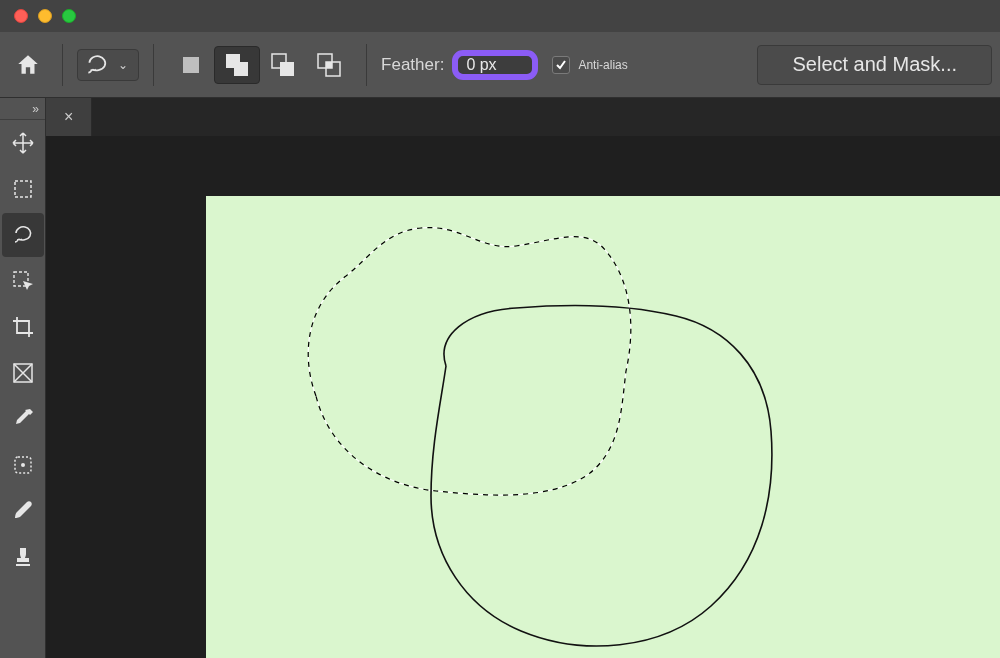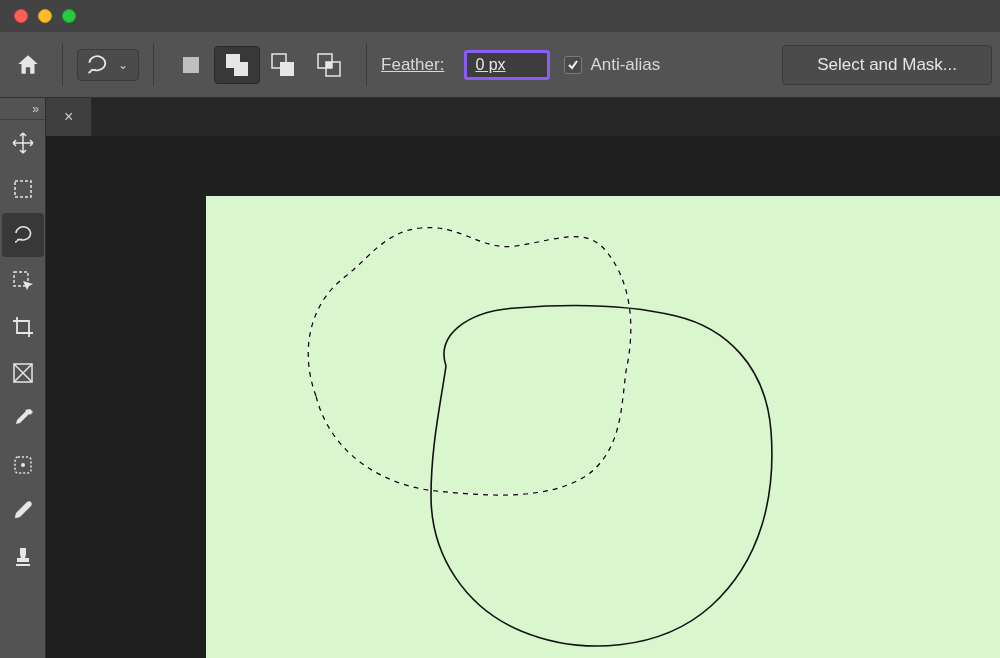--- a/index.html
+++ b/index.html
@@ -11,25 +11,25 @@
   .dot-yellow { background: #febc2e; border: 1px solid #d89c22; }
   .dot-green { background: #28c840; border: 1px solid #1aab29; }
   .optbar { height: 66px; background: #535353; display: flex; align-items: center; padding: 0 8px; gap: 14px; border-bottom: 1px solid #2f2f2f; }
   .optbtn { width: 40px; height: 38px; display:flex; align-items:center; justify-content:center; border-radius:4px; color:#e6e6e6; }
   .lasso-group { display:flex; align-items:center; gap:4px; border:1px solid #3a3a3a; border-radius:4px; padding:2px 6px; background:#4b4b4b; }
   .chev { color:#d0d0d0; font-size:12px; padding:0 4px; }
   .sep { width:1px; height:42px; background:#3a3a3a; }
   .selmode { display:flex; align-items:center; gap:0; }
   .selmode .mode { width:46px; height:38px; display:flex; align-items:center; justify-content:center; color:#e6e6e6; border-radius:4px; }
   .selmode .mode.active { background:#383838; border:1px solid #2a2a2a; }
-  .feather { display:flex; align-items:center; gap:20px; color:#d8d8d8; font-size:17px;text-decoration:underline; }
-  .feather input { width:86px; height:30px; background:#3d3d3d; border:3px solid #8b5cf6; color:#e8e8e8; padding:0 8px; font-size:16px; border-radius:3px; }
-  .anti { display:flex; align-items:center; gap:8px; color:#d8d8d8; font-size:17px;text-align:center; }
+  .feather { display:flex; align-items:center; gap:8px; color:#d8d8d8; font-size:17px; }
+  .feather input { width:86px; height:30px; background:#3d3d3d; border:6px solid #8b5cf6; color:#e8e8e8; padding:0 8px; font-size:16px; border-radius:11px; }
+  .anti { display:flex; align-items:center; gap:8px; color:#d8d8d8; font-size:12px;text-align:center; }
   .checkbox { width:18px; height:18px; background:#4a4a4a; border:1px solid #7a7a7a; border-radius:3px; display:flex; align-items:center; justify-content:center; color:#fff; font-size:14px; }
-  .maskbtn { margin-left:auto; height:40px; padding:0 34px; border:1px solid #3a3a3a; background:#4b4b4b; color:#e6e6e6; font-size:17px; border-radius:4px; display:flex; align-items:center; }
+  .maskbtn { margin-left:auto; height:40px; padding:0 34px; border:1px solid #3a3a3a; background:#4b4b4b; color:#e6e6e6; font-size:20px; border-radius:4px; display:flex; align-items:center; }
   .workspace { position:relative; height:calc(658px - 32px - 66px); display:flex; }
   .tools { width:46px; background:#535353; border-right:1px solid #2f2f2f; display:flex; flex-direction:column; }
   .tools-top { height:22px; display:flex; align-items:center; justify-content:flex-end; padding-right:6px; color:#ccc; font-size:12px; border-bottom:1px solid #3e3e3e;}
   .tool { width:42px; height:44px; margin:1px auto; display:flex; align-items:center; justify-content:center; color:#e6e6e6; border-radius:4px; position:relative;}
   .tool.active { background:#383838; }
   .tool svg { display:block; }
   .canvas-area { flex:1; background:#262626; position:relative; }
   .tabs { height:38px; display:flex; align-items:center; }
   .tab { height:38px; display:flex; align-items:center; gap:12px; padding:0 18px; background:#3f3f3f; color:#eee; font-size:17px; border-right:1px solid #2a2a2a;}
   .tab .close { color:#ccc; font-size:16px; }

